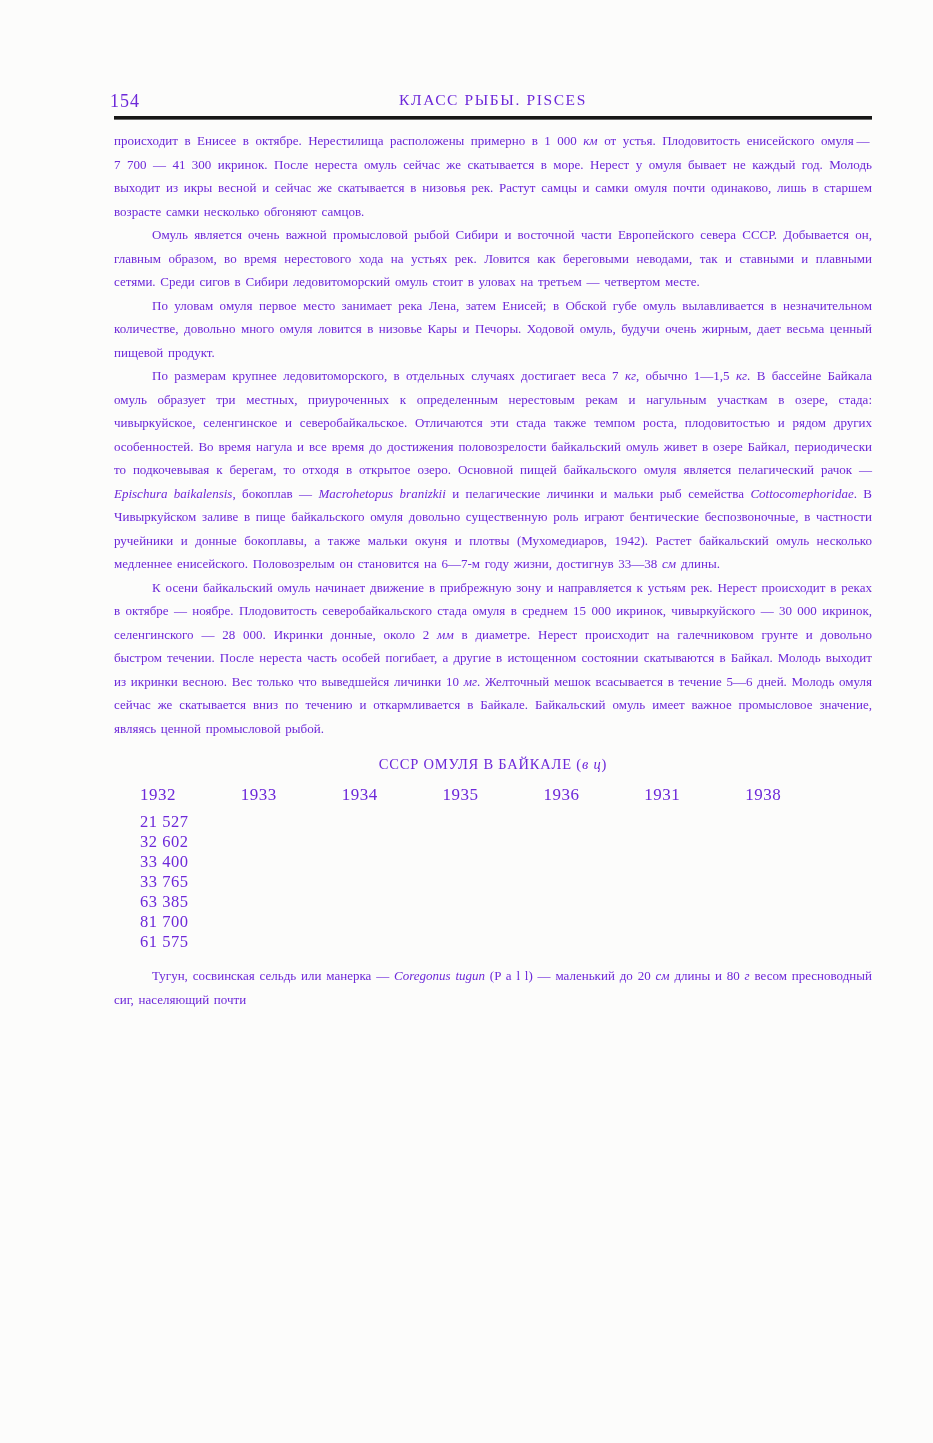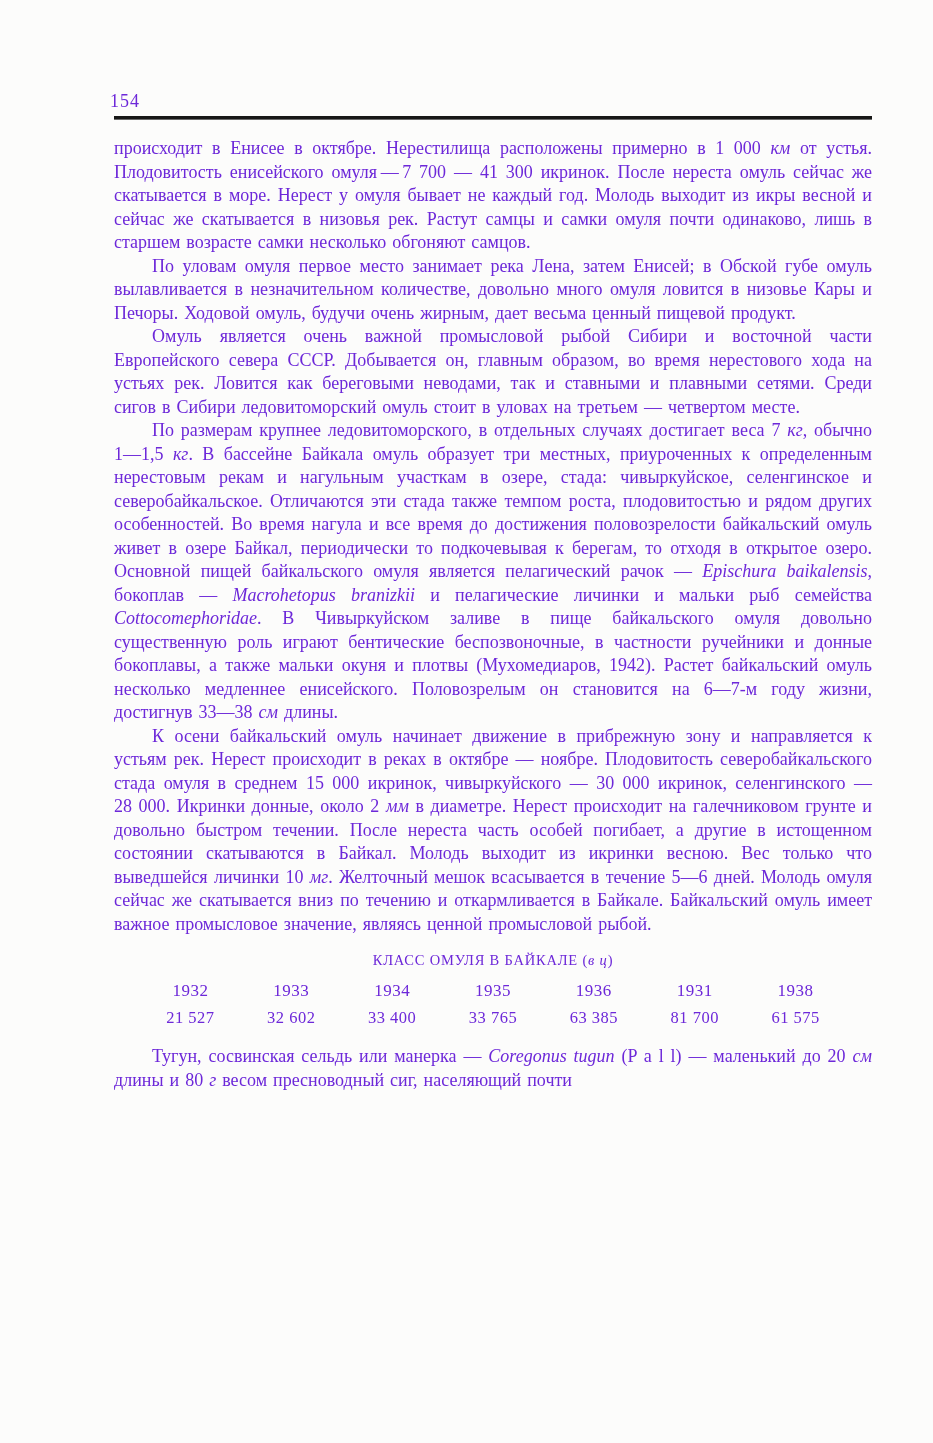--- a/index.html
+++ b/index.html
@@ -28,59 +28,60 @@
     display: block; text-align: center;
     font-size: 15.5px; letter-spacing: 1.6px;
     padding-top: 3px;
   }
   .rule {
     margin-top: 4px; height: 3px;
     background: #171717;
     border-bottom: 1px solid #6a6a6a;
   }
   .bodytext {
-    margin-top: 17px;
-    font-size: 18px; line-height: 23.5px;
+    margin-top: 9px;
+    font-size: 13px; line-height: 23.5px;
     text-align: justify;
   }
   .bodytext p { margin: 0; word-spacing: 1.5px; }
   .bodytext p.ind { text-indent: 38px; }
   .bodytext p.stretch { text-align-last: justify; }
   .it { font-style: italic; }
   .catch-table { margin-top: 16px; margin-bottom: 12px; }
   .catch-title {
     text-align: center; font-size: 14.5px; letter-spacing: 0.8px;
   }
   .catch-years, .catch-values { display: flex; padding: 0 26px; }
   .catch-years  { margin-top: 12px; font-size: 17px; }
-  .catch-values { margin-top: 7px;  font-size: 16.5px; }
-  .cell { flex: 1; text-align: center; letter-spacing: 0.5px; }
+  .catch-values { margin-top: 7px;  font-size: 16.5px; flex-direction: column; }
+  .cell { flex: 1; text-align: left; letter-spacing: 0.5px; }
 </style>
 </head>
 <body>
 
 <div class="page">
   <div class="content">
 
     <div class="header">
       <span class="pagenum">154</span>
+      <span class="runtitle">КЛАСС РЫБЫ. PISCES</span>
     </div>
 
     <div class="rule"></div>
 
     <div class="bodytext">
         <p class=""><span>происходит в Енисее в октябре. Нерестилища расположены примерно в 1&nbsp;000 </span><span class="it">км</span><span> от устья. Плодовитость енисейского омуля — 7&nbsp;700 — 41&nbsp;300 икринок. После нереста омуль сейчас же скатывается в море. Нерест у омуля бывает не каждый год. Молодь выходит из икры весной и сейчас же скатывается в низовья рек. Растут самцы и самки омуля почти одинаково, лишь в старшем возрасте самки несколько обгоняют самцов.</span></p>
+        <p class="ind"><span>Омуль является очень важной промысловой рыбой Сибири и восточной части Европейского севера СССР. Добывается он, главным образом, во время нерестового хода на устьях рек. Ловится как береговыми неводами, так и ставными и плавными сетями. Среди сигов в Сибири ледовитоморский омуль стоит в уловах на третьем — четвертом месте.</span></p>
         <p class="ind"><span>По уловам омуля первое место занимает река Лена, затем Енисей; в Обской губе омуль вылавливается в незначительном количестве, довольно много омуля ловится в низовье Кары и Печоры. Ходовой омуль, будучи очень жирным, дает весьма ценный пищевой продукт.</span></p>
-        <p class="ind"><span>Омуль является очень важной промысловой рыбой Сибири и восточной части Европейского севера СССР. Добывается он, главным образом, во время нерестового хода на устьях рек. Ловится как береговыми неводами, так и ставными и плавными сетями. Среди сигов в Сибири ледовитоморский омуль стоит в уловах на третьем — четвертом месте.</span></p>
         <p class="ind"><span>По размерам крупнее ледовитоморского, в отдельных случаях достигает веса 7 </span><span class="it">кг</span><span>, обычно 1—1,5 </span><span class="it">кг</span><span>. В бассейне Байкала омуль образует три местных, приуроченных к определенным нерестовым рекам и нагульным участкам в озере, стада: чивыркуйское, селенгинское и северобайкальское. Отличаются эти стада также темпом роста, плодовитостью и рядом других особенностей. Во время нагула и все время до достижения половозрелости байкальский омуль живет в озере Байкал, периодически то подкочевывая к берегам, то отходя в открытое озеро. Основной пищей байкальского омуля является пелагический рачок — </span><span class="it">Epischura baikalensis</span><span>, бокоплав — </span><span class="it">Macrohetopus branizkii</span><span> и пелагические личинки и мальки рыб семейства </span><span class="it">Cottocomephoridae</span><span>. В Чивыркуйском заливе в пище байкальского омуля довольно существенную роль играют бентические беспозвоночные, в частности ручейники и донные бокоплавы, а также мальки окуня и плотвы (Мухомедиаров, 1942). Растет байкальский омуль несколько медленнее енисейского. Половозрелым он становится на 6—7-м году жизни, достигнув 33—38 </span><span class="it">см</span><span> длины.</span></p>
         <p class="ind"><span>К осени байкальский омуль начинает движение в прибрежную зону и направляется к устьям рек. Нерест происходит в реках в октябре — ноябре. Плодовитость северобайкальского стада омуля в среднем 15&nbsp;000 икринок, чивыркуйского — 30&nbsp;000 икринок, селенгинского — 28&nbsp;000. Икринки донные, около 2 </span><span class="it">мм</span><span> в диаметре. Нерест происходит на галечниковом грунте и довольно быстром течении. После нереста часть особей погибает, а другие в истощенном состоянии скатываются в Байкал. Молодь выходит из икринки весною. Вес только что выведшейся личинки 10 </span><span class="it">мг</span><span>. Желточный мешок всасывается в течение 5—6 дней. Молодь омуля сейчас же скатывается вниз по течению и откармливается в Байкале. Байкальский омуль имеет важное промысловое значение, являясь ценной промысловой рыбой.</span></p>
       </div>
 
     <div class="catch-table">
-      <div class="catch-title"><span>КЛАСС ОМУЛЯ В БАЙКАЛЕ (</span><span class="it">в ц</span><span>)</span></div>
+      <div class="catch-title"><span>СССР ОМУЛЯ В БАЙКАЛЕ (</span><span class="it">в ц</span><span>)</span></div>
       <div class="catch-years">
           <div class="cell">1932</div>
           <div class="cell">1933</div>
           <div class="cell">1934</div>
           <div class="cell">1935</div>
           <div class="cell">1936</div>
           <div class="cell">1931</div>
           <div class="cell">1938</div>
         </div>
       <div class="catch-values">

